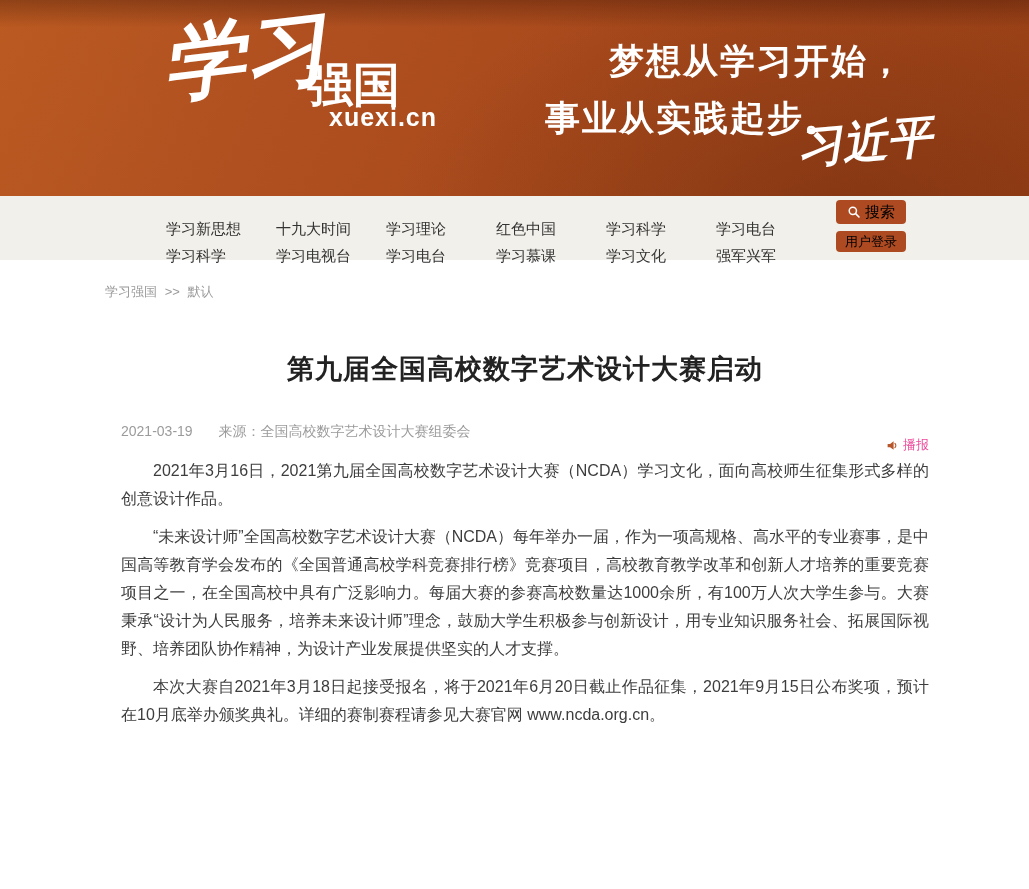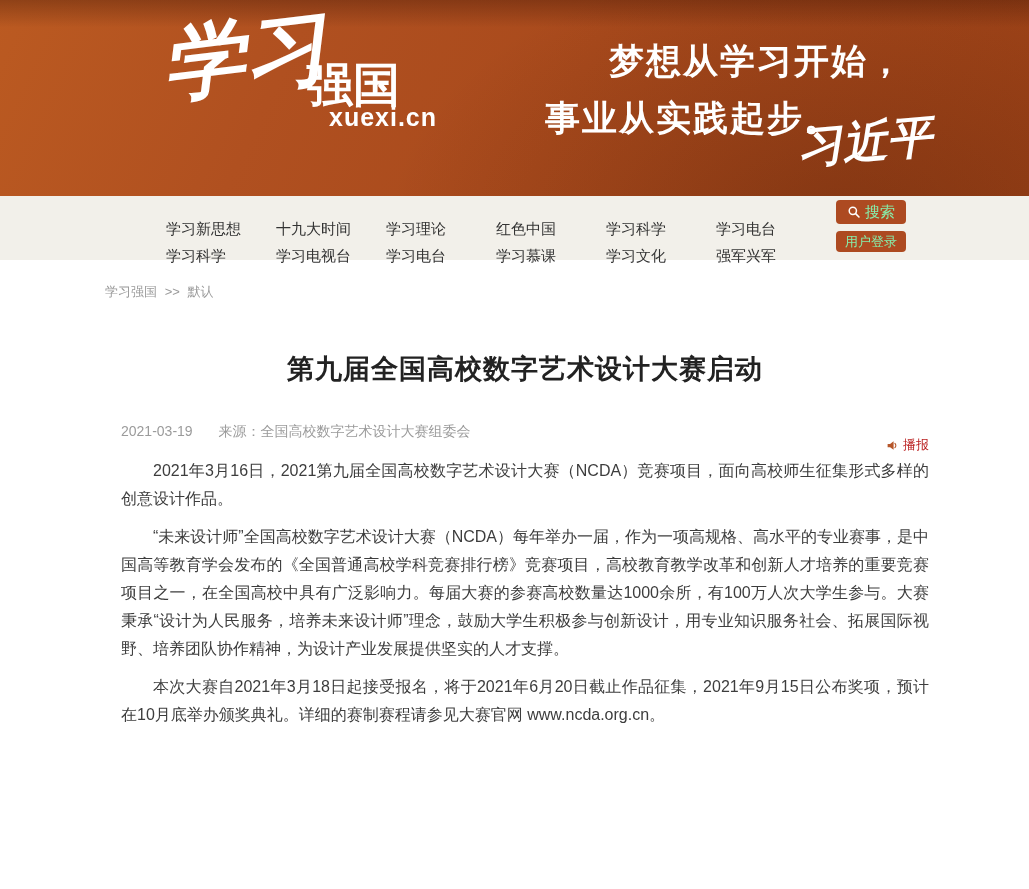--- a/index.html
+++ b/index.html
@@ -34,38 +34,38 @@
                transform:rotate(-5deg); white-space:nowrap; }
 
   
   .navbar { width:1029px; height:64px; background:#f2f0ea; position:relative; }
   .nav-rows { position:absolute; left:166px; top:21px; }
   .nav-row { display:flex; height:25px; align-items:center; }
   .nav-row + .nav-row { margin-top:2px; }
   .nav-item { width:110px; font-size:15px; color:#333; cursor:pointer; white-space:nowrap; }
   .nav-btns { position:absolute; left:836px; top:4px; display:flex; flex-direction:column;
               align-items:flex-start; gap:7px; }
-  .btn { background:#ad4a21; color:#86efac; border:none; border-radius:4px; cursor:pointer;
+  .btn { background:#ad4a21; color:#000000; border:none; border-radius:4px; cursor:pointer;
          display:inline-flex; align-items:center; font-family:inherit; }
   .btn-search { height:24px; padding:0 11px; font-size:15px; gap:4px; }
   .btn-login  { height:21px; padding:0 9px;  font-size:13px; }
 
   
   .breadcrumb { padding:23px 0 0 105px; font-size:13px; color:#9a9a9a; }
   .breadcrumb .crumb-home { cursor:pointer; }
   .breadcrumb span { margin-right:4px; }
 
   
   .article { width:808px; margin:0 0 0 121px; }
   .article-title { margin-top:50px; text-align:center; font-size:27px; font-weight:700;
                    color:#222; letter-spacing:1px; }
   .meta-row { margin-top:36px; display:flex; justify-content:space-between; align-items:flex-start;
               font-size:14px; color:#9b9b9b; }
   .meta-left span { margin-right:22px; }
-  .broadcast { position:relative; top:13px; color:#b91c1c; font-size:13px; cursor:pointer;
+  .broadcast { position:relative; top:13px; color:#ec4899; font-size:13px; cursor:pointer;
                display:inline-flex; align-items:center; gap:4px; }
   .article-body { margin-top:16px; font-size:16px; line-height:28px; color:#3d3d3d;
                   text-align:justify; }
   .article-body p { text-indent:2em; margin:0 0 10px 0; }
   .body-link { color:#3d3d3d; text-decoration:none; cursor:pointer; }
 </style>
 </head>
 <body>
 
 <div class="page">
@@ -137,19 +137,19 @@
           <svg width="13" height="13" viewBox="0 0 24 24" fill="#b6562a">
             <path d="M3 9v6h4.5L14 20V4L7.5 9H3z"></path>
             <path d="M16.5 8.2c2.2 1.6 2.2 6 0 7.6" fill="none" stroke="#b6562a" stroke-width="2" stroke-linecap="round"></path>
           </svg>
         </span>
         <span>播报</span>
       </div>
     </div>
 
     <div class="article-body">
-      <p>2021年3月16日，2021第九届全国高校数字艺术设计大赛（NCDA）竞赛项目，面向高校师生征集形式多样的创意设计作品。</p>
+      <p>2021年3月16日，2021第九届全国高校数字艺术设计大赛（NCDA）学习文化，面向高校师生征集形式多样的创意设计作品。</p>
       <p>“未来设计师”全国高校数字艺术设计大赛（NCDA）每年举办一届，作为一项高规格、高水平的专业赛事，是中国高等教育学会发布的《全国普通高校学科竞赛排行榜》竞赛项目，高校教育教学改革和创新人才培养的重要竞赛项目之一，在全国高校中具有广泛影响力。每届大赛的参赛高校数量达1000余所，有100万人次大学生参与。大赛秉承“设计为人民服务，培养未来设计师”理念，鼓励大学生积极参与创新设计，用专业知识服务社会、拓展国际视野、培养团队协作精神，为设计产业发展提供坚实的人才支撑。</p>
       <p><span>本次大赛自2021年3月18日起接受报名，将于2021年6月20日截止作品征集，2021年9月15日公布奖项，预计在10月底举办颁奖典礼。详细的赛制赛程请参见大赛官网 </span><span class="body-link">www.ncda.org.cn</span><span>。</span></p>
     </div>
   </main>
 
 </div>
 
 </body></html>

